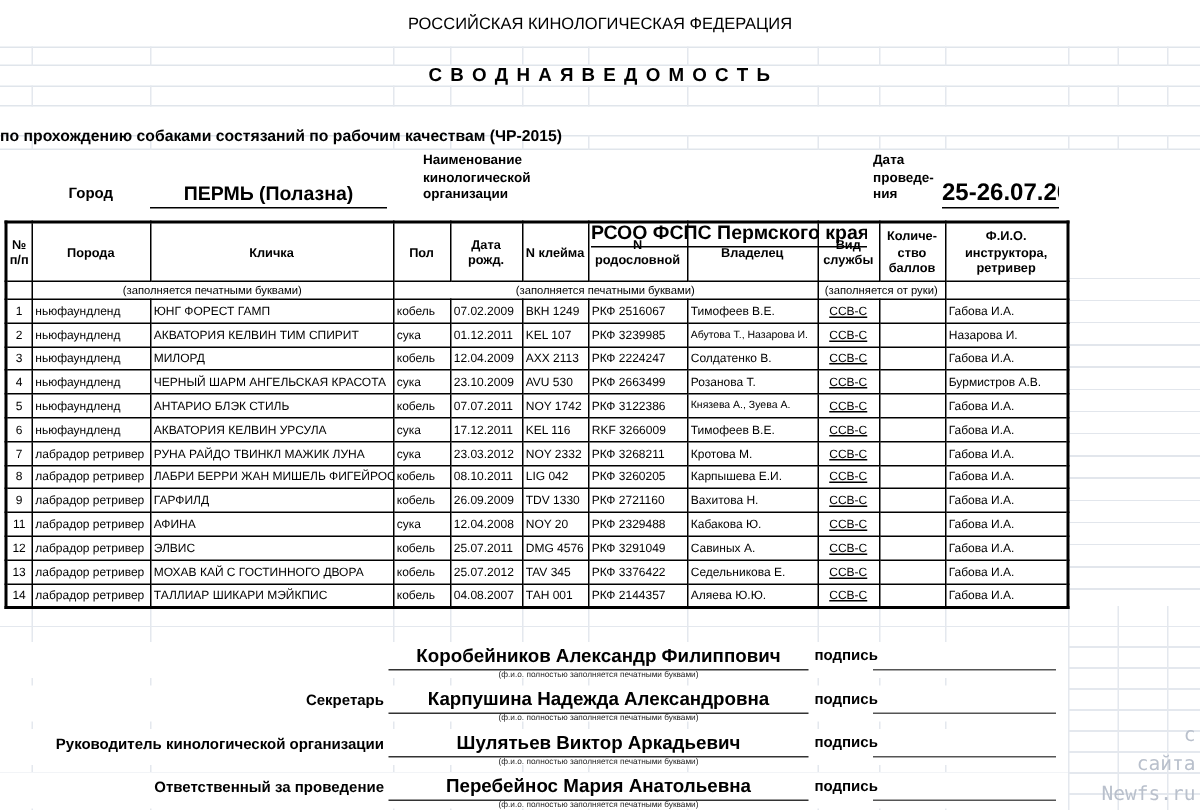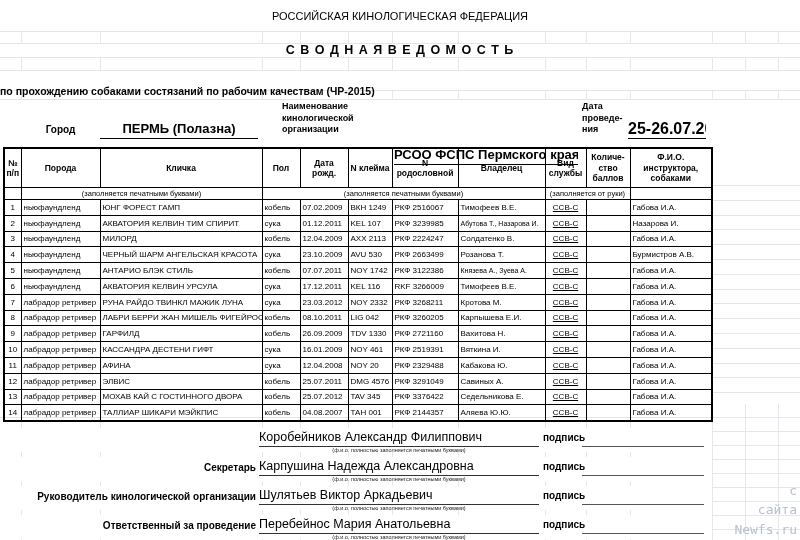--- a/index.html
+++ b/index.html
@@ -35,22 +35,22 @@
   .c-num{text-align:center;}
   .c-center{text-align:center;text-decoration:underline;}
   .c-left{text-align:left;}
   td.sm{font-size:7px !important;}
 
   
   #signatures{position:absolute;left:0;top:428px;width:712px;height:116px;}
   .sig-row{position:absolute;left:0;width:712px;height:24px;background:#fff;}
   .sig-label{position:absolute;left:0;top:3px;width:256px;height:15px;line-height:15px;text-align:right;
      font-weight:bold;font-size:10px;white-space:nowrap;}
-  .sig-name{position:absolute;left:259px;top:0;width:280px;height:18px;line-height:18px;
-     font-weight:normal;font-size:12.5px;border-bottom:1.5px solid #333;white-space:nowrap;}
+  .sig-name{position:absolute;left:259px;top:0;width:280px;height:18px;line-height:18px;text-align:center;
+     font-weight:bold;font-size:12.5px;border-bottom:1.5px solid #333;white-space:nowrap;}
   .sig-note{position:absolute;left:259px;top:19px;width:280px;text-align:center;font-size:5.5px;color:#222;}
   .sig-sign{position:absolute;left:543px;top:4px;font-weight:bold;font-size:10px;}
   .sig-line{position:absolute;left:582px;top:0;width:122px;height:18px;border-bottom:1px solid #555;}
 
   
   #watermark{position:absolute;right:3px;bottom:1px;text-align:right;font-family:"DejaVu Sans Mono",monospace;
      font-size:13px;line-height:19.5px;color:#b9c0cc;}
 </style>
 </head>
 <body>
@@ -161,21 +161,21 @@
         <th>N
 родословной</th>
         <th>Владелец</th>
         <th>Вид
 службы</th>
         <th>Количе-
 ство
 баллов</th>
         <th>Ф.И.О.
 инструктора,
-собаками</th>
+ретривер</th>
       </tr>
       <tr class="note-row">
         <td></td>
         <td colspan="2">(заполняется печатными буквами)</td>
         <td colspan="5">(заполняется печатными буквами)</td>
         <td colspan="2">(заполняется от руки)</td>
         <td></td>
       </tr>
     </thead>
     <tbody class="data">
@@ -291,33 +291,20 @@
         <td class="c-left">кобель</td>
         <td class="c-left">26.09.2009</td>
         <td class="c-left">TDV 1330</td>
         <td class="c-left">РКФ 2721160</td>
         <td class="c-left">Вахитова Н.</td>
         <td class="c-center">ССВ-С</td>
         <td class="c-center"></td>
         <td class="c-left">Габова И.А.</td>
       </tr>
         <tr>
-        <td class="c-num">10</td>
-        <td class="c-left">лабрадор ретривер</td>
-        <td class="c-left">КАССАНДРА ДЕСТЕНИ ГИФТ</td>
-        <td class="c-left">сука</td>
-        <td class="c-left">16.01.2009</td>
-        <td class="c-left">NOY 461</td>
-        <td class="c-left">РКФ 2519391</td>
-        <td class="c-left">Вяткина И.</td>
-        <td class="c-center">ССВ-С</td>
-        <td class="c-center"></td>
-        <td class="c-left">Габова И.А.</td>
-      </tr>
-        <tr>
         <td class="c-num">11</td>
         <td class="c-left">лабрадор ретривер</td>
         <td class="c-left">АФИНА</td>
         <td class="c-left">сука</td>
         <td class="c-left">12.04.2008</td>
         <td class="c-left">NOY 20</td>
         <td class="c-left">РКФ 2329488</td>
         <td class="c-left">Кабакова Ю.</td>
         <td class="c-center">ССВ-С</td>
         <td class="c-center"></td>

